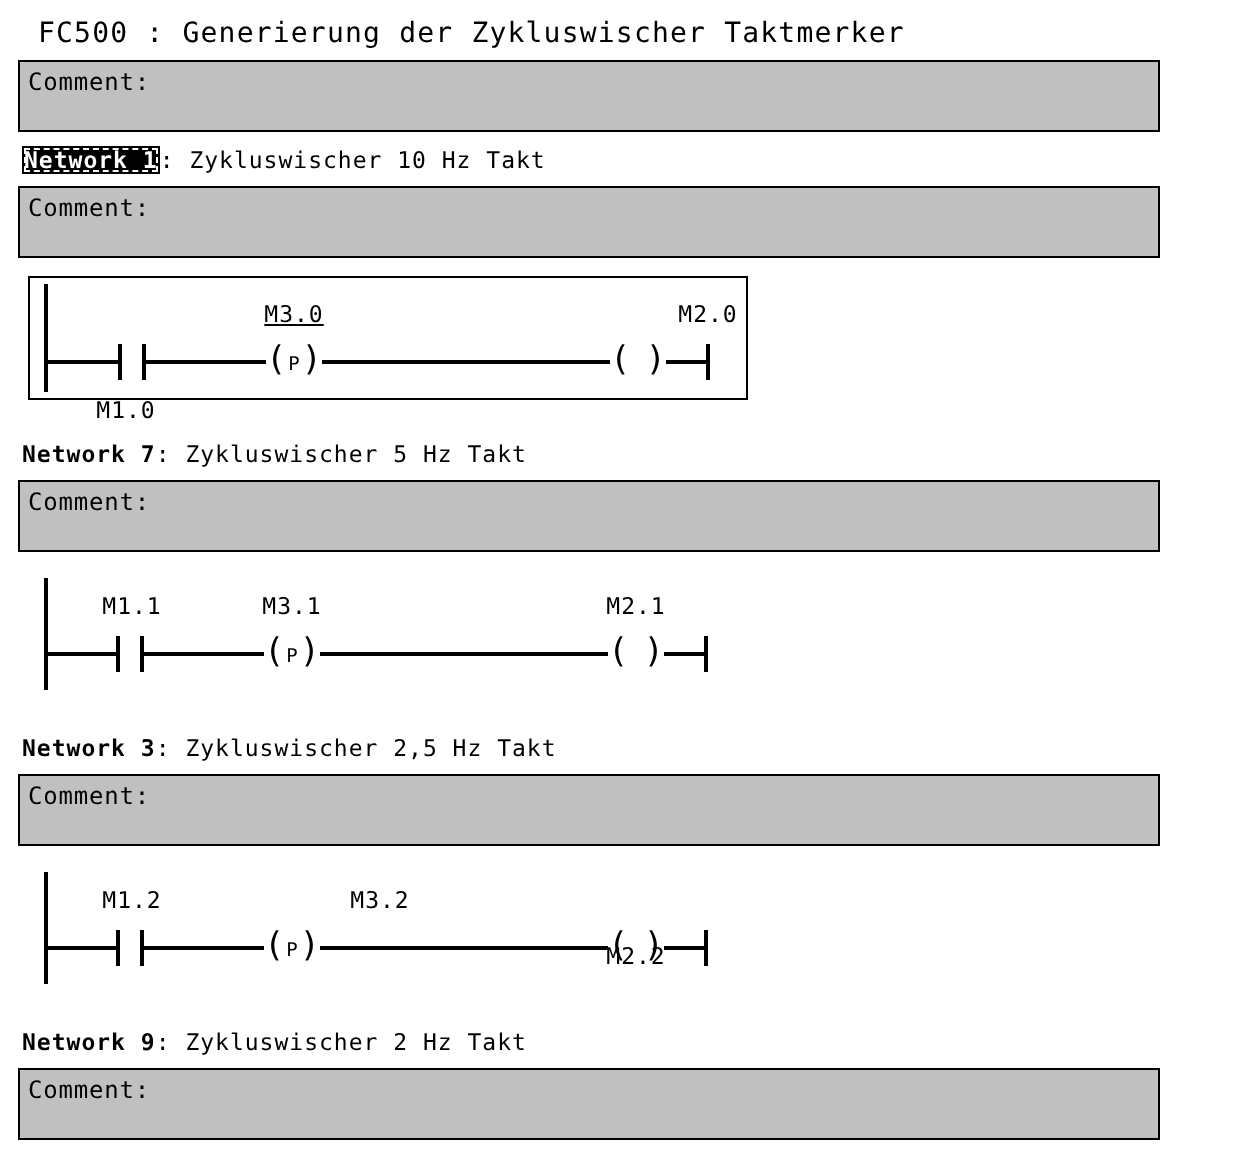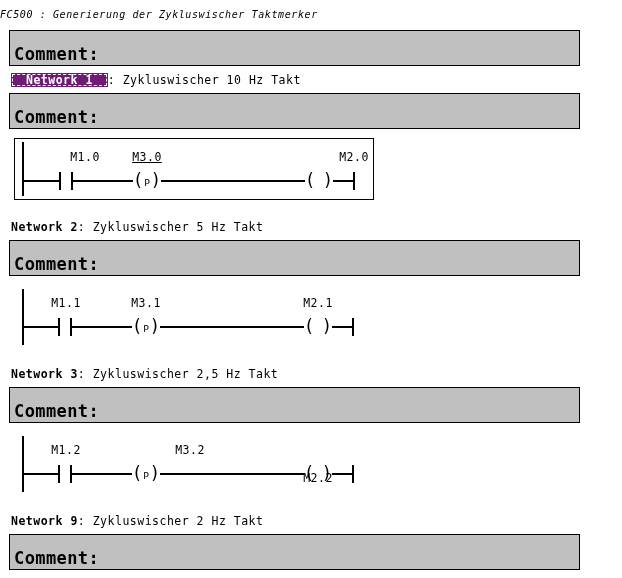--- a/index.html
+++ b/index.html
@@ -14,65 +14,63 @@
     overflow: hidden;
     font-family: "DejaVu Sans Mono", "Liberation Mono", monospace;
     font-size: 11px;
     color: #000000;
     position: relative;
   }
 
   
   .block-title {
     position: absolute;
-    left: 0;
+    left: 19px;
     top: 9px;
-    font-size: 10px;
+    font-size: 14px;
     letter-spacing: 0.6px;
     white-space: nowrap;
-    font-style: italic;
   }
 
   
   .comment-box {
     position: absolute;
     left: 9px;
     width: 571px;
     background: #c0c0c0;
     border: 1px solid #000000;
     box-sizing: border-box;
   }
   .comment-box .comment-text {
     position: absolute;
     left: 4px;
-    top: 13px;
-    font-size: 17px;
+    top: 3px;
+    font-size: 12px;
     letter-spacing: 0.4px;
     color: #000000;
     white-space: nowrap;
-    font-weight: bold;
   }
 
   
   .network-header {
     position: absolute;
     left: 11px;
     font-size: 11.5px;
     letter-spacing: 0.5px;
     white-space: nowrap;
   }
   .network-header .nw-label {
     font-weight: bold;
   }
   .network-header .nw-label.selected {
-    background: #701a75;
+    background: #000000;
     color: #ffffff;
     outline: 1px dashed #ffffff;
     outline-offset: -2px;
-    padding: 0 15px;
+    padding: 0 1px;
   }
   .network-header .nw-title {
     font-weight: normal;
   }
 
   
   .rung {
     position: absolute;
     left: 14px;
     width: 360px;
@@ -181,21 +179,21 @@
 
 <div class="rung focused" style="top:138px;">
   <div class="power-rail"></div>
 
   <div class="wire" style="left:8px; width:36px;"></div>
 
   <div class="contact" style="left:44px;">
     <div class="bar left"></div>
       <div class="bar right"></div>
   </div>
-  <div class="operand" style="left:48px; width:44px;">M1.0</div>
+  <div class="operand" style="left:26px; width:44px;margin-top:48px;">M1.0</div>
 
   <div class="wire" style="left:58px; width:60px;"></div>
 
   <div class="coil" style="left:118px; width:28px;">
     <span class="paren l">(</span>
       <span class="coil-op">P</span>
       <span class="paren r">)</span>
   </div>
   <div class="operand" style="left:110px; width:44px;text-decoration:underline;">M3.0</div>
 
@@ -207,21 +205,21 @@
   </div>
   <div class="operand" style="left:282px; width:44px;margin-left:35px;">M2.0</div>
 
   <div class="wire" style="left:318px; width:22px;"></div>
   <div class="contact" style="left:338px;">
     <div class="bar left"></div>
   </div>
 </div>
 
 <div class="network-header" style="top:220px;">
-  <span class="nw-label">Network 2</span><span class="nw-sep">:</span>
+  <span class="nw-label">Network 7</span><span class="nw-sep">:</span>
   <span class="nw-title">Zykluswischer 5 Hz Takt</span>
 </div>
 
 <div class="comment-box" style="top:240px; height:36px;">
   <span class="comment-text">Comment:</span>
 </div>
 
 <div class="rung" style="top:285px;">
   <div class="power-rail"></div>
 

